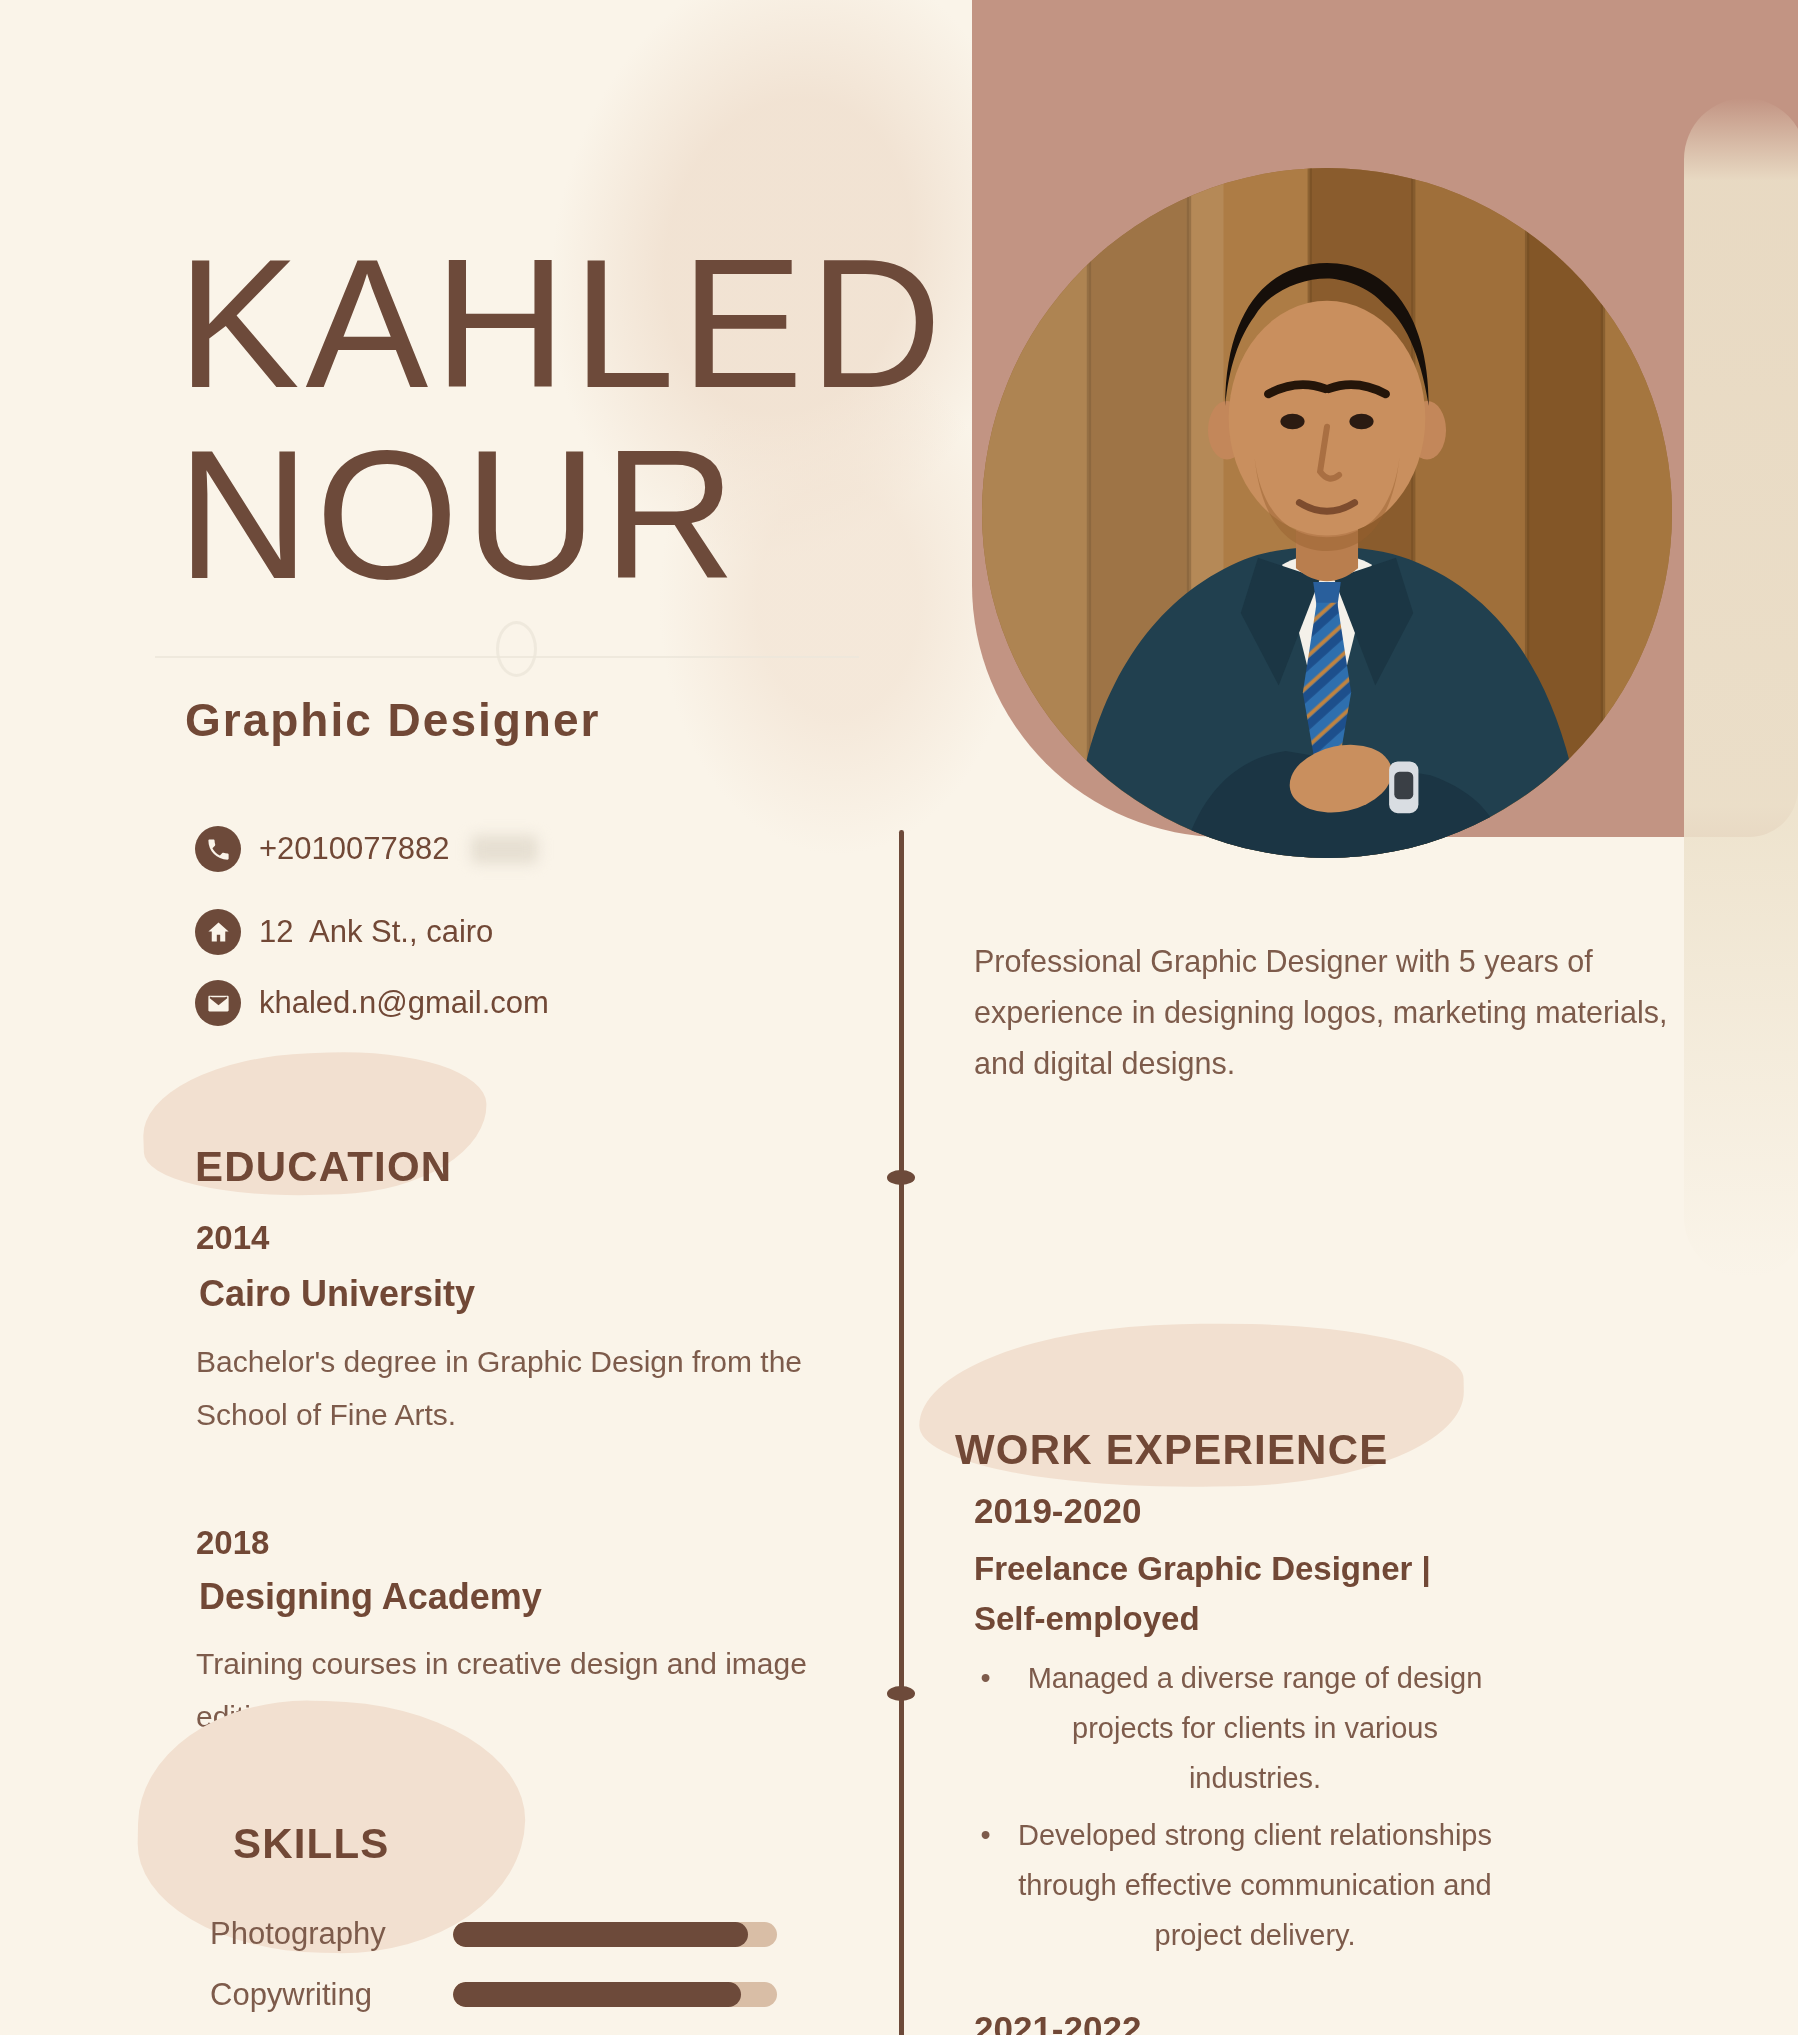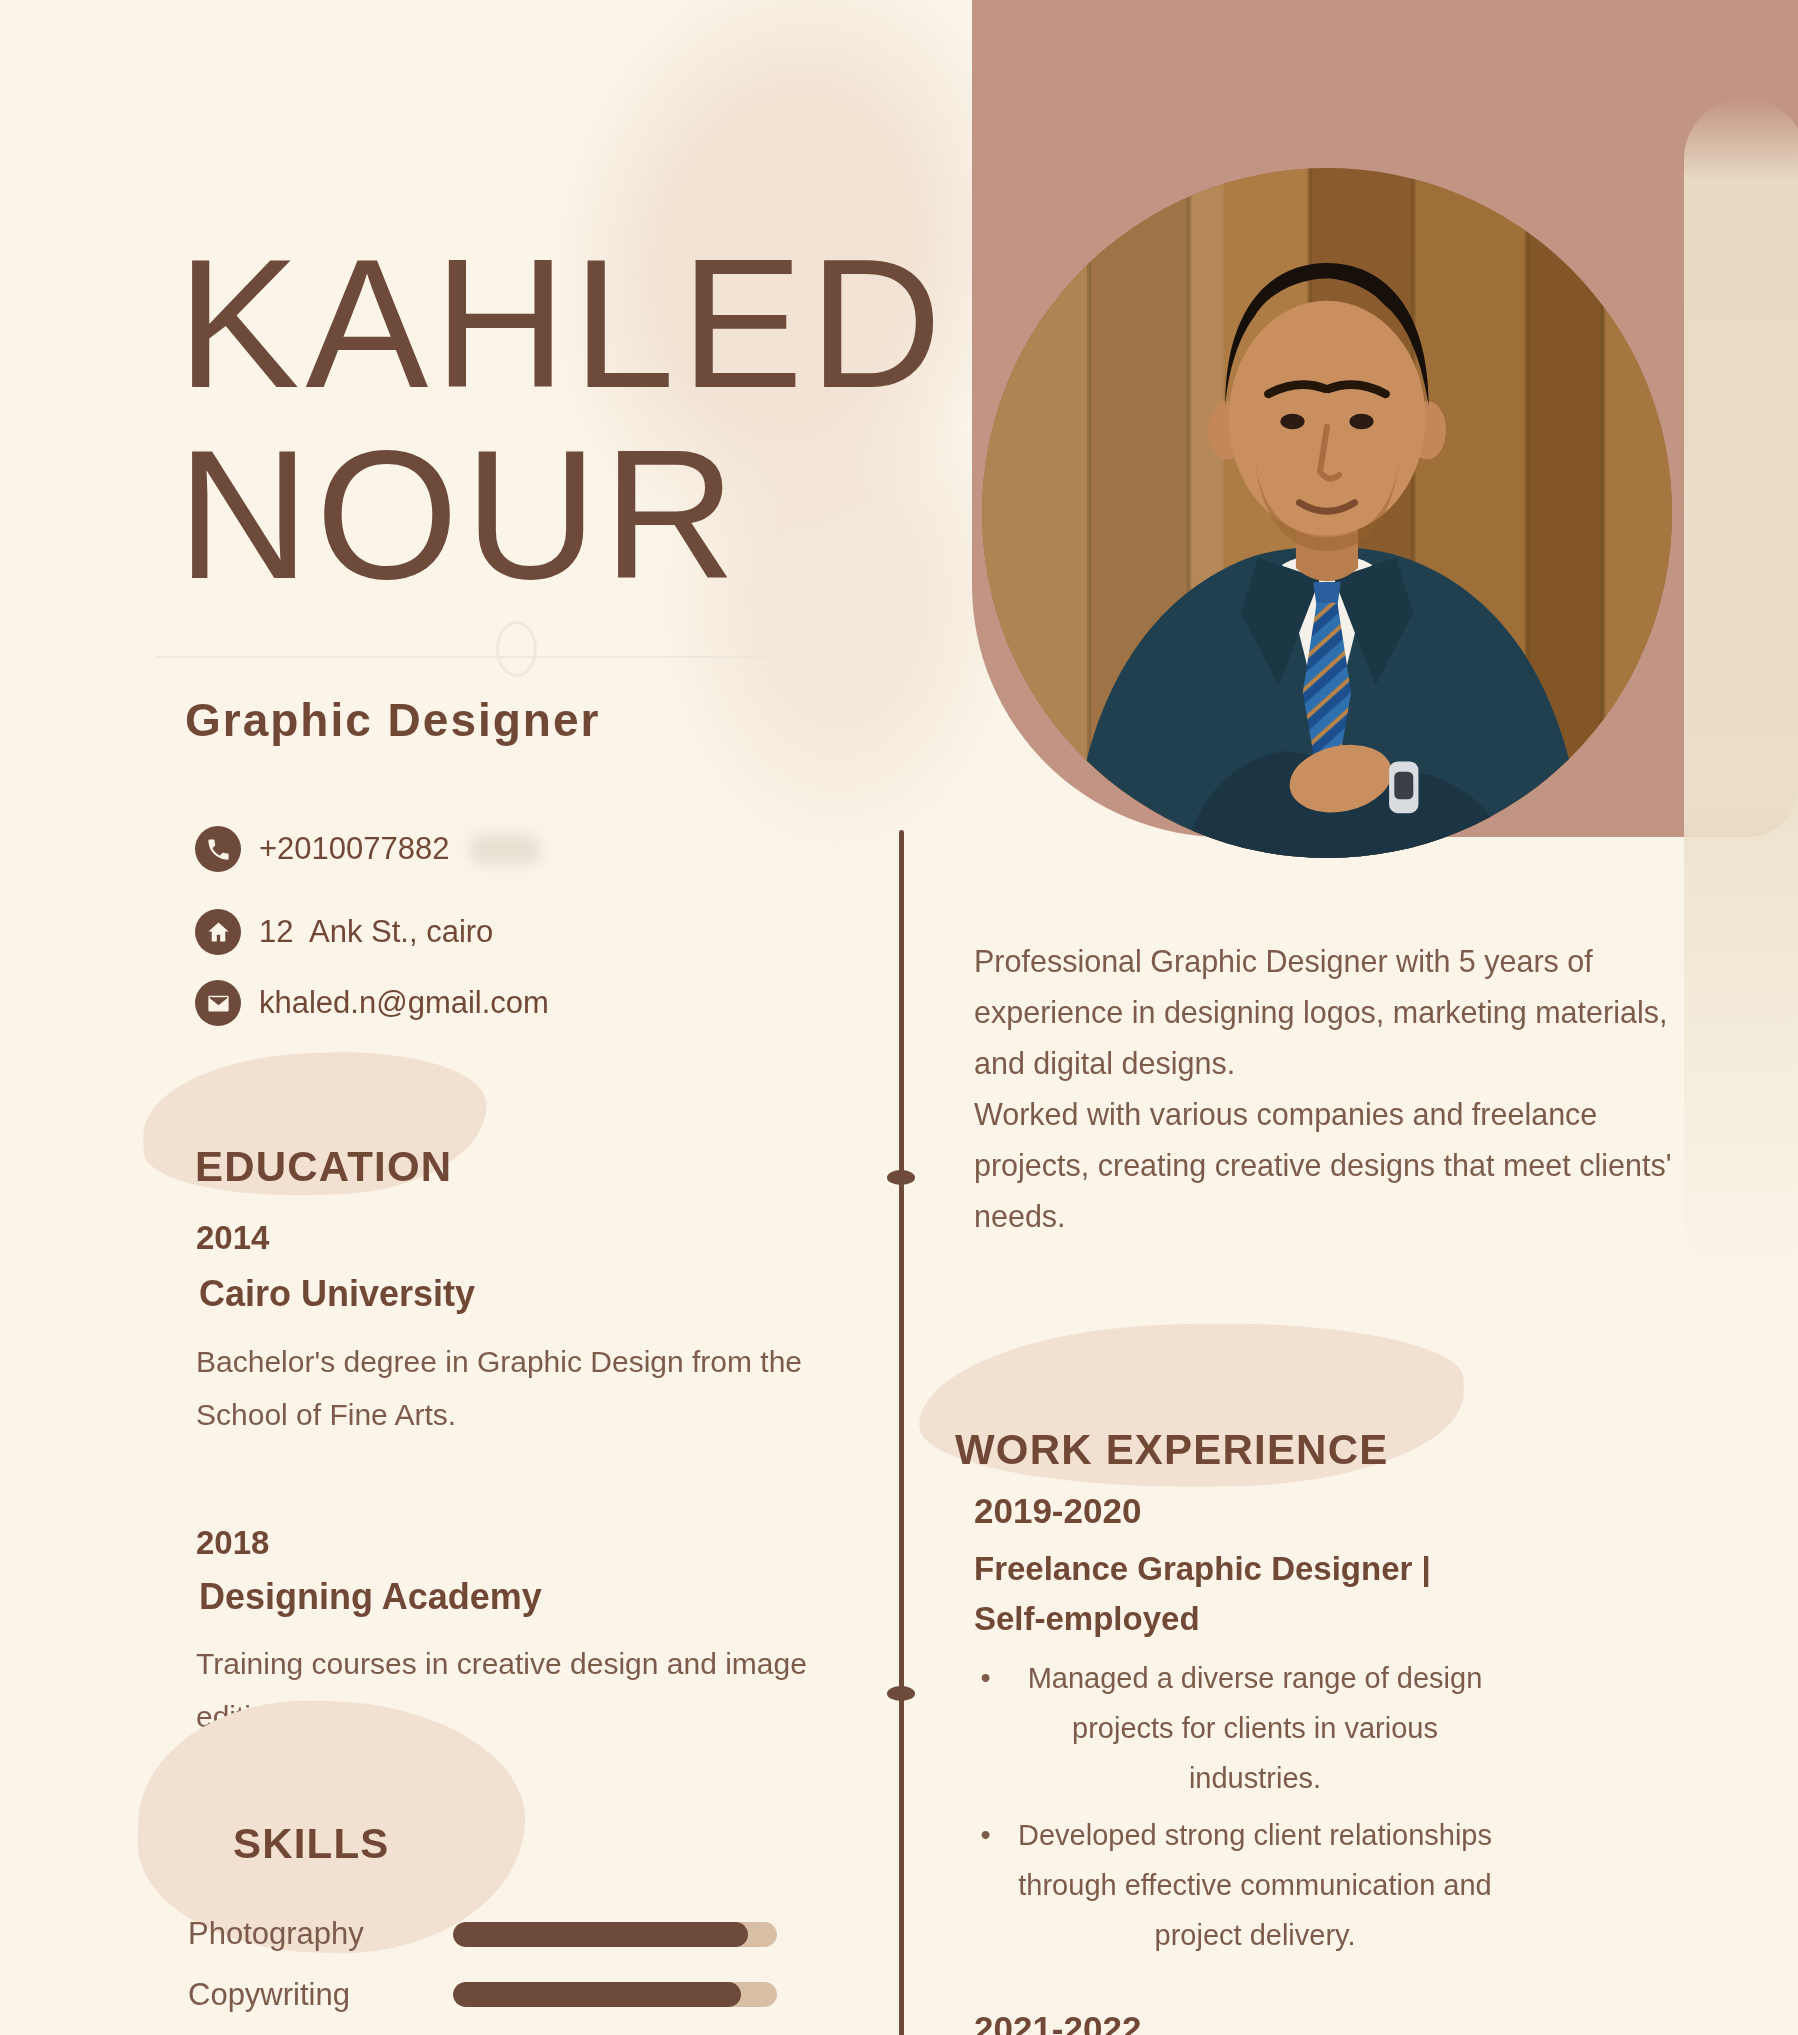--- a/index.html
+++ b/index.html
@@ -85,21 +85,21 @@
   .h-edu{left:195px; top:1095px;}
   .h-skills{left:233px; top:1772px;}
   .h-work{left:955px; top:1378px;}
   
   .entry-year{position:absolute; left:196px; font-size:33px; font-weight:bold; color:var(--heading);}
   .entry-school{position:absolute; left:199px; font-size:36px; font-weight:bold; color:var(--heading);}
   .entry-desc{position:absolute; left:196px; width:611px; font-size:30px; line-height:53px; color:var(--body);}
   .y1{top:1219px;} .s1{top:1273px;} .d1{top:1335px;}
   .y2{top:1524px;} .s2{top:1576px;} .d2{top:1637px;}
   
-  .skill-label{position:absolute; left:188px; font-size:31px; color:var(--body);}
+  .skill-label{position:absolute; left:210px; font-size:31px; color:var(--body);}
   .skill-track{
     position:absolute; left:453px; width:324px; height:25px; border-radius:12.6px;
     background:var(--track); overflow:hidden;
   }
   .skill-fill{height:100%; border-radius:12.6px; background:var(--accent); width:90%;}
   .sl1{top:1916px;} .sl2{top:1977px;}
   .sb1{top:1922px;} .sb2{top:1982px;}
   
   .timeline{position:absolute; left:899px; top:830px; width:4.5px; height:1535px;
     background:var(--accent); border-radius:2.4px;}
@@ -255,21 +255,20 @@
   <div class="skill-track sb2">
       <div class="skill-fill" style="width: 89%;"></div>
     </div>
 
   <div class="timeline"></div>
   <div class="tl-dot dot1"></div>
   <div class="tl-dot dot2"></div>
 
   <div class="summary">
     <div class="p1">Professional Graphic Designer with 5 years of experience in designing logos, marketing materials, and digital designs.</div>
-    <div class="p2">Worked with various companies and freelance projects, creating creative designs that meet clients' needs.</div>
   </div>
 
   <div class="blob blob-work"></div>
   <div class="section-heading h-work">WORK EXPERIENCE</div>
 
   <div class="job-period p1j">2019-2020</div>
   <div class="job-role r1">Freelance Graphic Designer | Self-employed</div>
   <ul class="job-bullets ul1">
     <li>Managed a diverse range of design projects for clients in various industries.</li>
     <li>Developed strong client relationships through effective communication and project delivery.</li>

